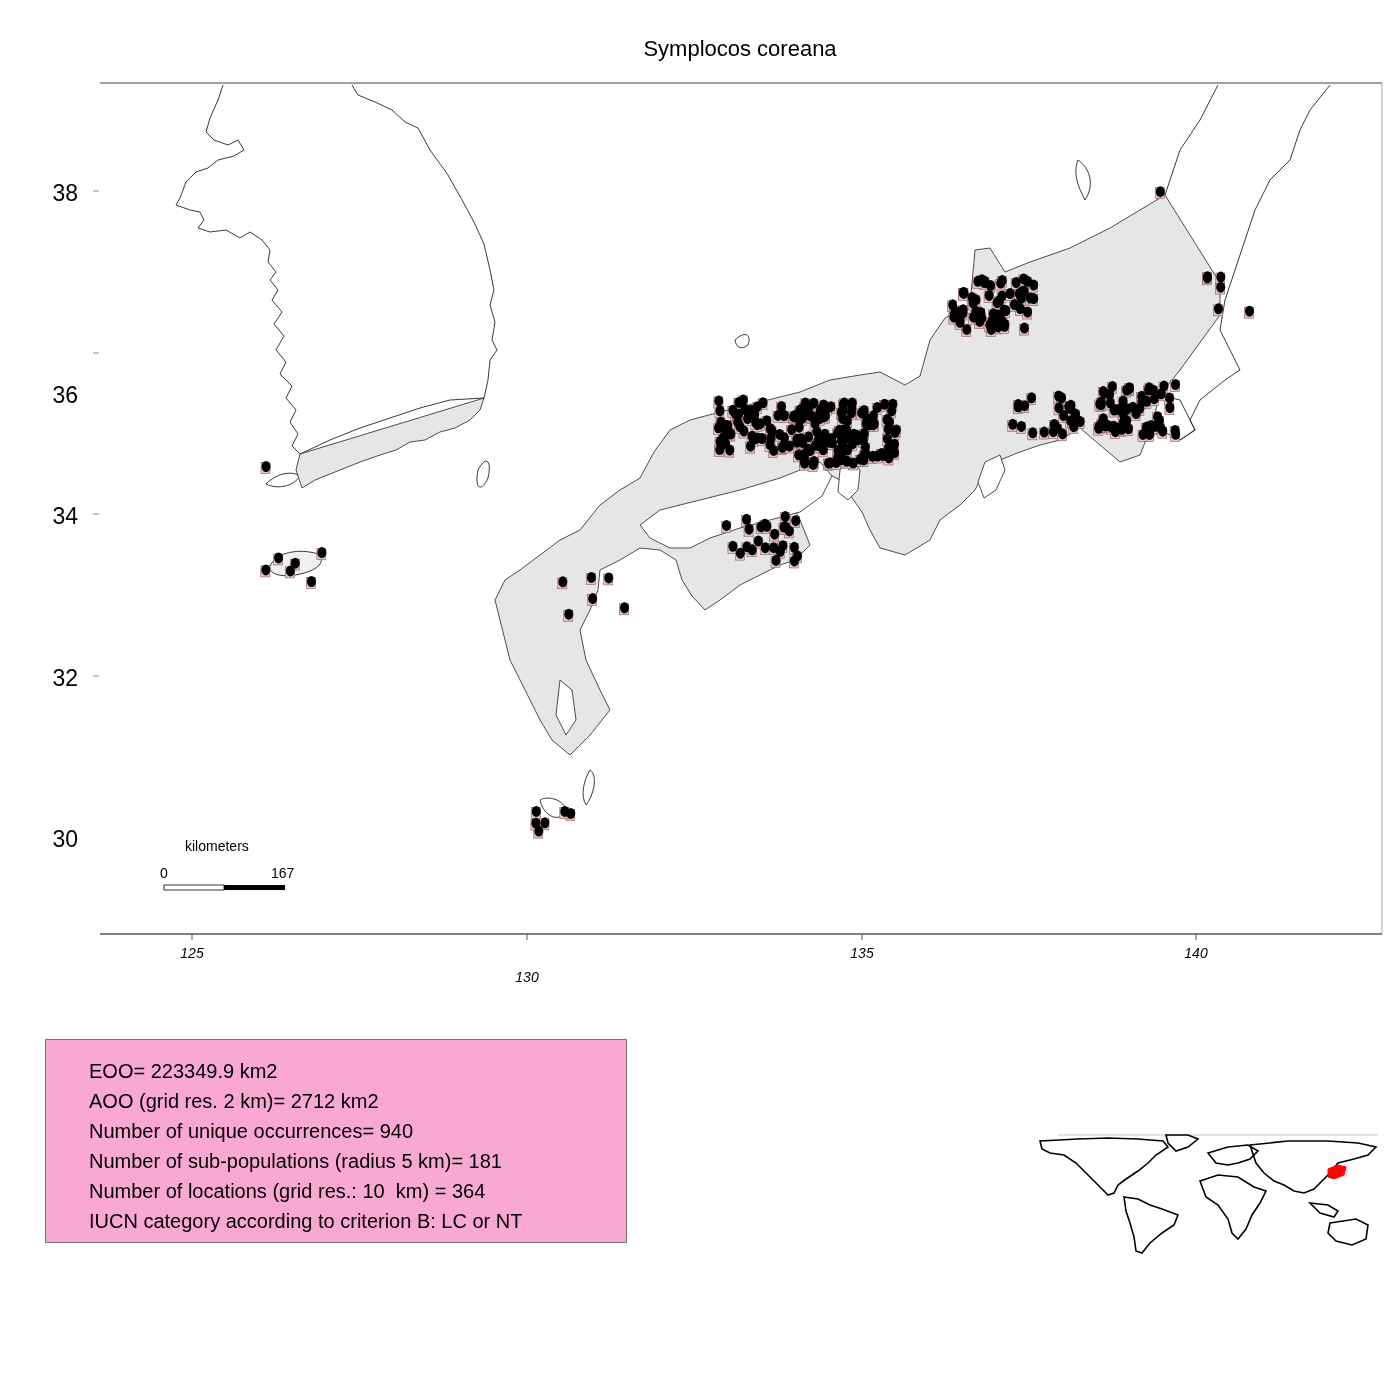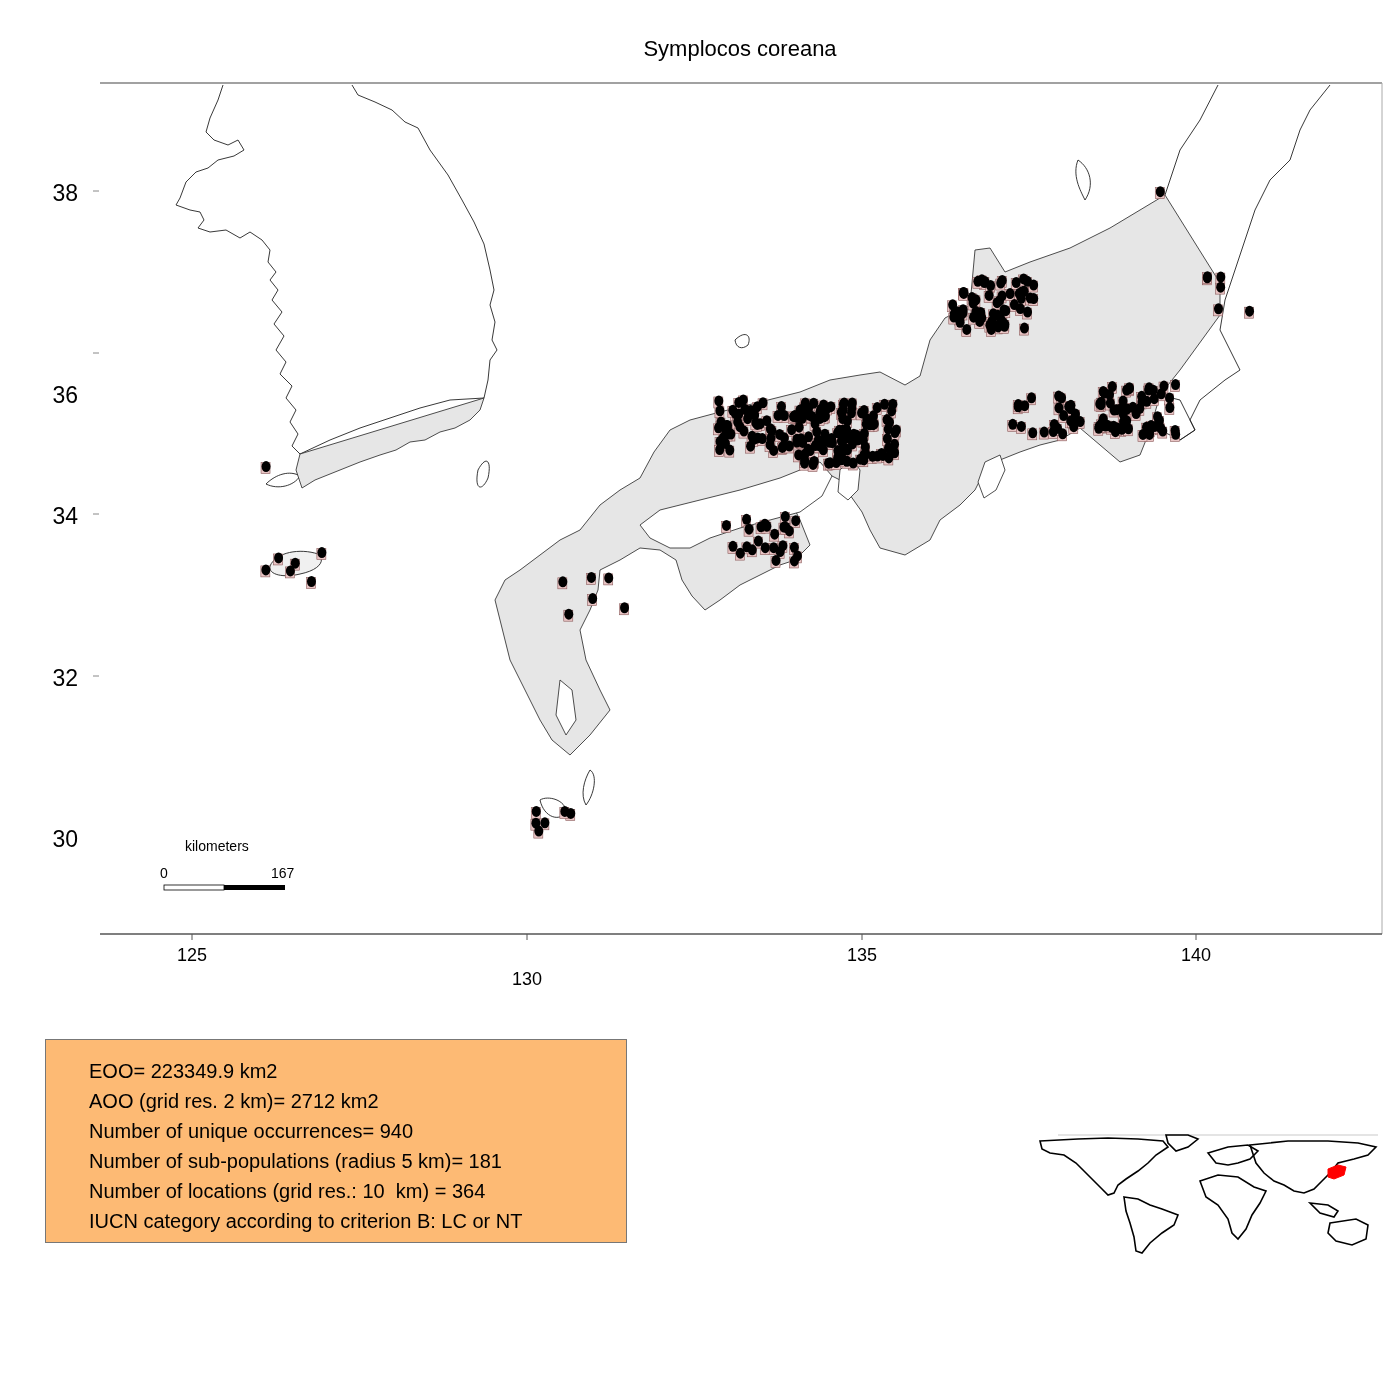--- a/index.html
+++ b/index.html
@@ -1,23 +1,23 @@
 <!DOCTYPE html>
 <html><head>
 <meta charset="utf-8">
 <style>
   html, body { margin: 0; padding: 0; background: #ffffff; }
   body { width: 1400px; height: 1400px; position: relative; overflow: hidden;
          font-family: "Liberation Sans", sans-serif; color: #000; }
   .title { position: absolute; left: 0; width: 1480px; top: 36px; text-align: center; font-size: 22px; }
   .plot { position: absolute; left: 0; top: 0; }
   .ytick-label { position: absolute; font-size: 23px; width: 40px; text-align: right; }
-  .xtick-label { position: absolute; font-size: 18px; width: 60px; text-align: center; }
+  .xtick-label { position: absolute; font-size: 14px; width: 60px; text-align: center; font-style: italic; }
   .stats-box { position: absolute; left: 45px; top: 1039px; width: 582px; height: 204px;
-               background: #fdba74; border: 1px solid #777; box-sizing: border-box; padding: 16px 0 0 43px; }
+               background: #f9a8d4; border: 1px solid #777; box-sizing: border-box; padding: 16px 0 0 43px; }
   .stats-line { font-size: 20px; line-height: 30px; white-space: pre; }
   .scale-lbl { position: absolute; font-size: 14px; }
   .inset { position: absolute; left: 1038px; top: 1133px; width: 344px; height: 126px; }
 </style>
 </head>
 <body>
 
 <div class="title">Symplocos coreana</div>
 
 <svg class="plot" width="1400" height="1000" viewBox="0 0 1400 1000">

